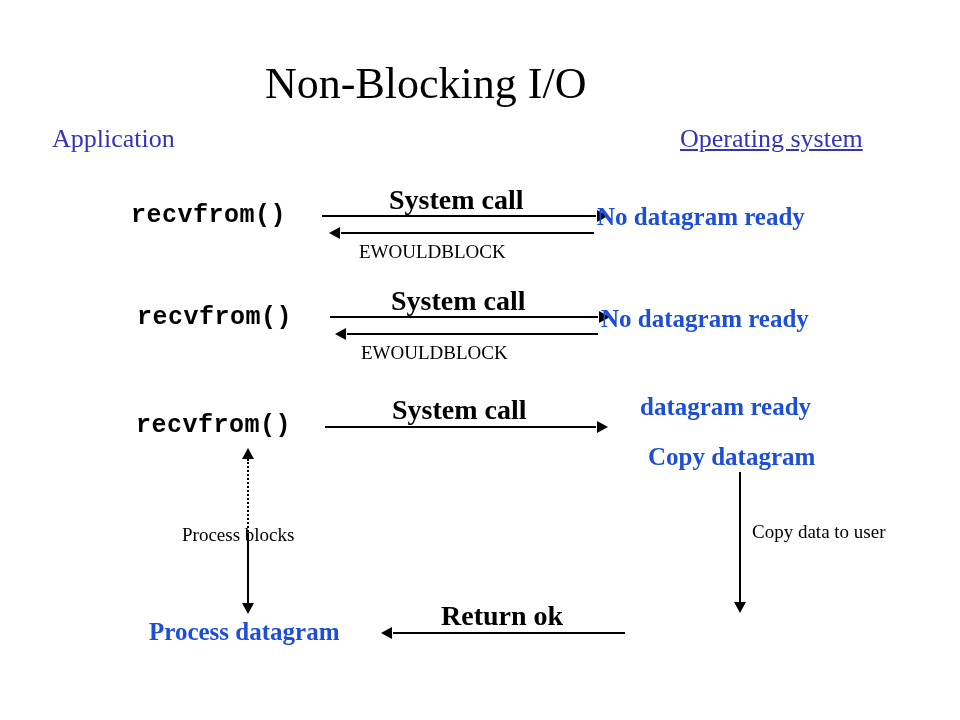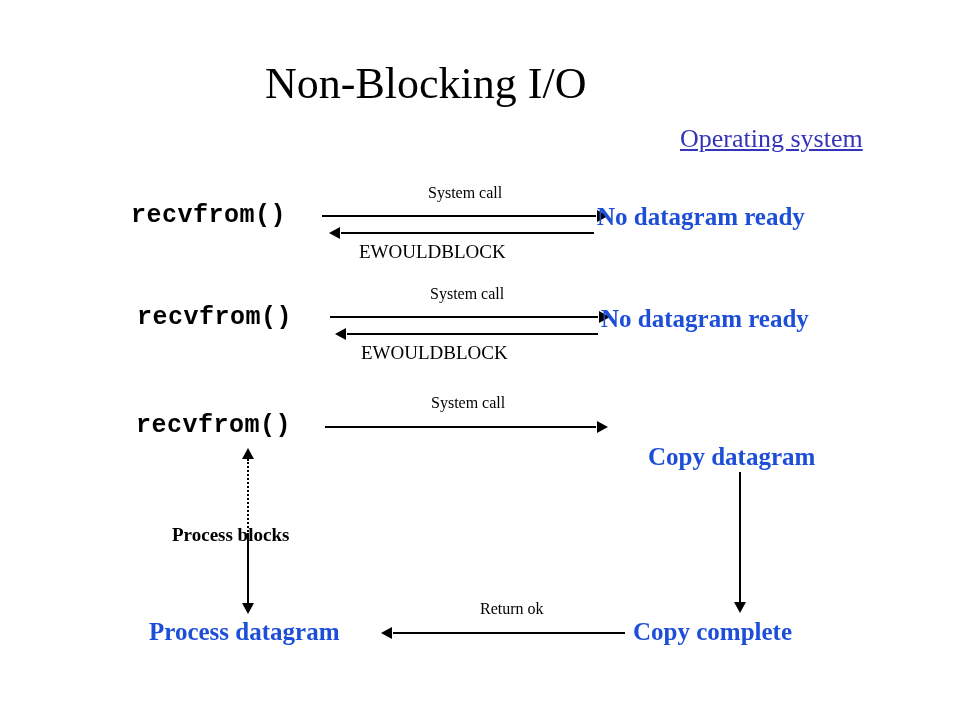--- a/index.html
+++ b/index.html
@@ -34,24 +34,23 @@
     font-size: 25px;
     letter-spacing: 0.5px;
     color: #000000;
   }
   .bold-serif {
     font-weight: bold;
     font-size: 25px;
     color: #1d4ed8;
   }
   .plain-serif {
-    font-weight: normal;
-    font-size: 16px;
+    font-weight: bold;
+    font-size: 28px;
     color: #000000;
-    margin-left: 39px;
   }
   .small-serif {
     font-weight: normal;
     font-size: 19px;
     color: #000000;
   }
 
   
   .h-arrow {
     position: absolute;
@@ -96,20 +95,21 @@
   .v-head.up   { border-bottom: 11px solid #000000; }
   .v-head.down { border-top: 11px solid #000000; }
 </style>
 </head>
 <body>
 
 <div id="slide">
 
   <div class="abs title" style="left:265px; top:62px;">Non-Blocking I/O</div>
 
+  <div class="abs col-head" style="left:52px; top:124px;">Application</div>
   <div class="abs col-head" style="left:680px; top:124px;text-decoration:underline;">Operating system</div>
 
   <div class="abs mono-call" style="left:131px; top:201px;">recvfrom()</div>
 
   <div class="abs plain-serif" style="left:389px; top:184px;">System call</div>
   <div class="h-arrow right" style="left:322px; top:215px; width:274px;"></div>
 
   <div class="h-arrow left" style="left:341px; top:232px; width:253px;"></div>
   <div class="abs small-serif" style="left:359px; top:241px;">EWOULDBLOCK</div>
 
@@ -123,32 +123,33 @@
   <div class="h-arrow left" style="left:347px; top:333px; width:251px;"></div>
   <div class="abs small-serif" style="left:361px; top:342px;">EWOULDBLOCK</div>
 
   <div class="abs bold-serif" style="left:601px; top:305px;">No datagram ready</div>
 
   <div class="abs mono-call" style="left:136px; top:411px;">recvfrom()</div>
 
   <div class="abs plain-serif" style="left:392px; top:394px;">System call</div>
   <div class="h-arrow right" style="left:325px; top:426px; width:271px;"></div>
 
+  <div class="abs bold-serif" style="left:640px; top:393px;">datagram ready</div>
 
   <div class="abs bold-serif" style="left:648px; top:443px;">Copy datagram</div>
 
   <div class="v-head up" style="left:242px; top:448px;"></div>
   <div class="v-line dotted" style="left:247px; top:459px; height:76px;"></div>
   <div class="v-line" style="left:247px; top:535px; height:70px;"></div>
   <div class="v-head down" style="left:242px; top:603px;"></div>
-  <div class="abs small-serif" style="left:172px; top:524px;font-weight:bold;">Process blocks</div>
+  <div class="abs small-serif" style="left:182px; top:524px;">Process blocks</div>
 
   <div class="v-line" style="left:739px; top:472px; height:132px;"></div>
   <div class="v-head down" style="left:734px; top:602px;"></div>
+  <div class="abs small-serif" style="left:752px; top:521px;">Copy data to user</div>
 
   <div class="abs bold-serif" style="left:110px; top:618px;margin-left:39px;">Process datagram</div>
 
   <div class="abs plain-serif" style="left:441px; top:600px;">Return ok</div>
   <div class="h-arrow left" style="left:393px; top:632px; width:232px;"></div>
 
-  <div class="abs bold-serif" style="left:633px; top:618px;">Copy complete</div>
 
 </div>
 
 </body></html>

